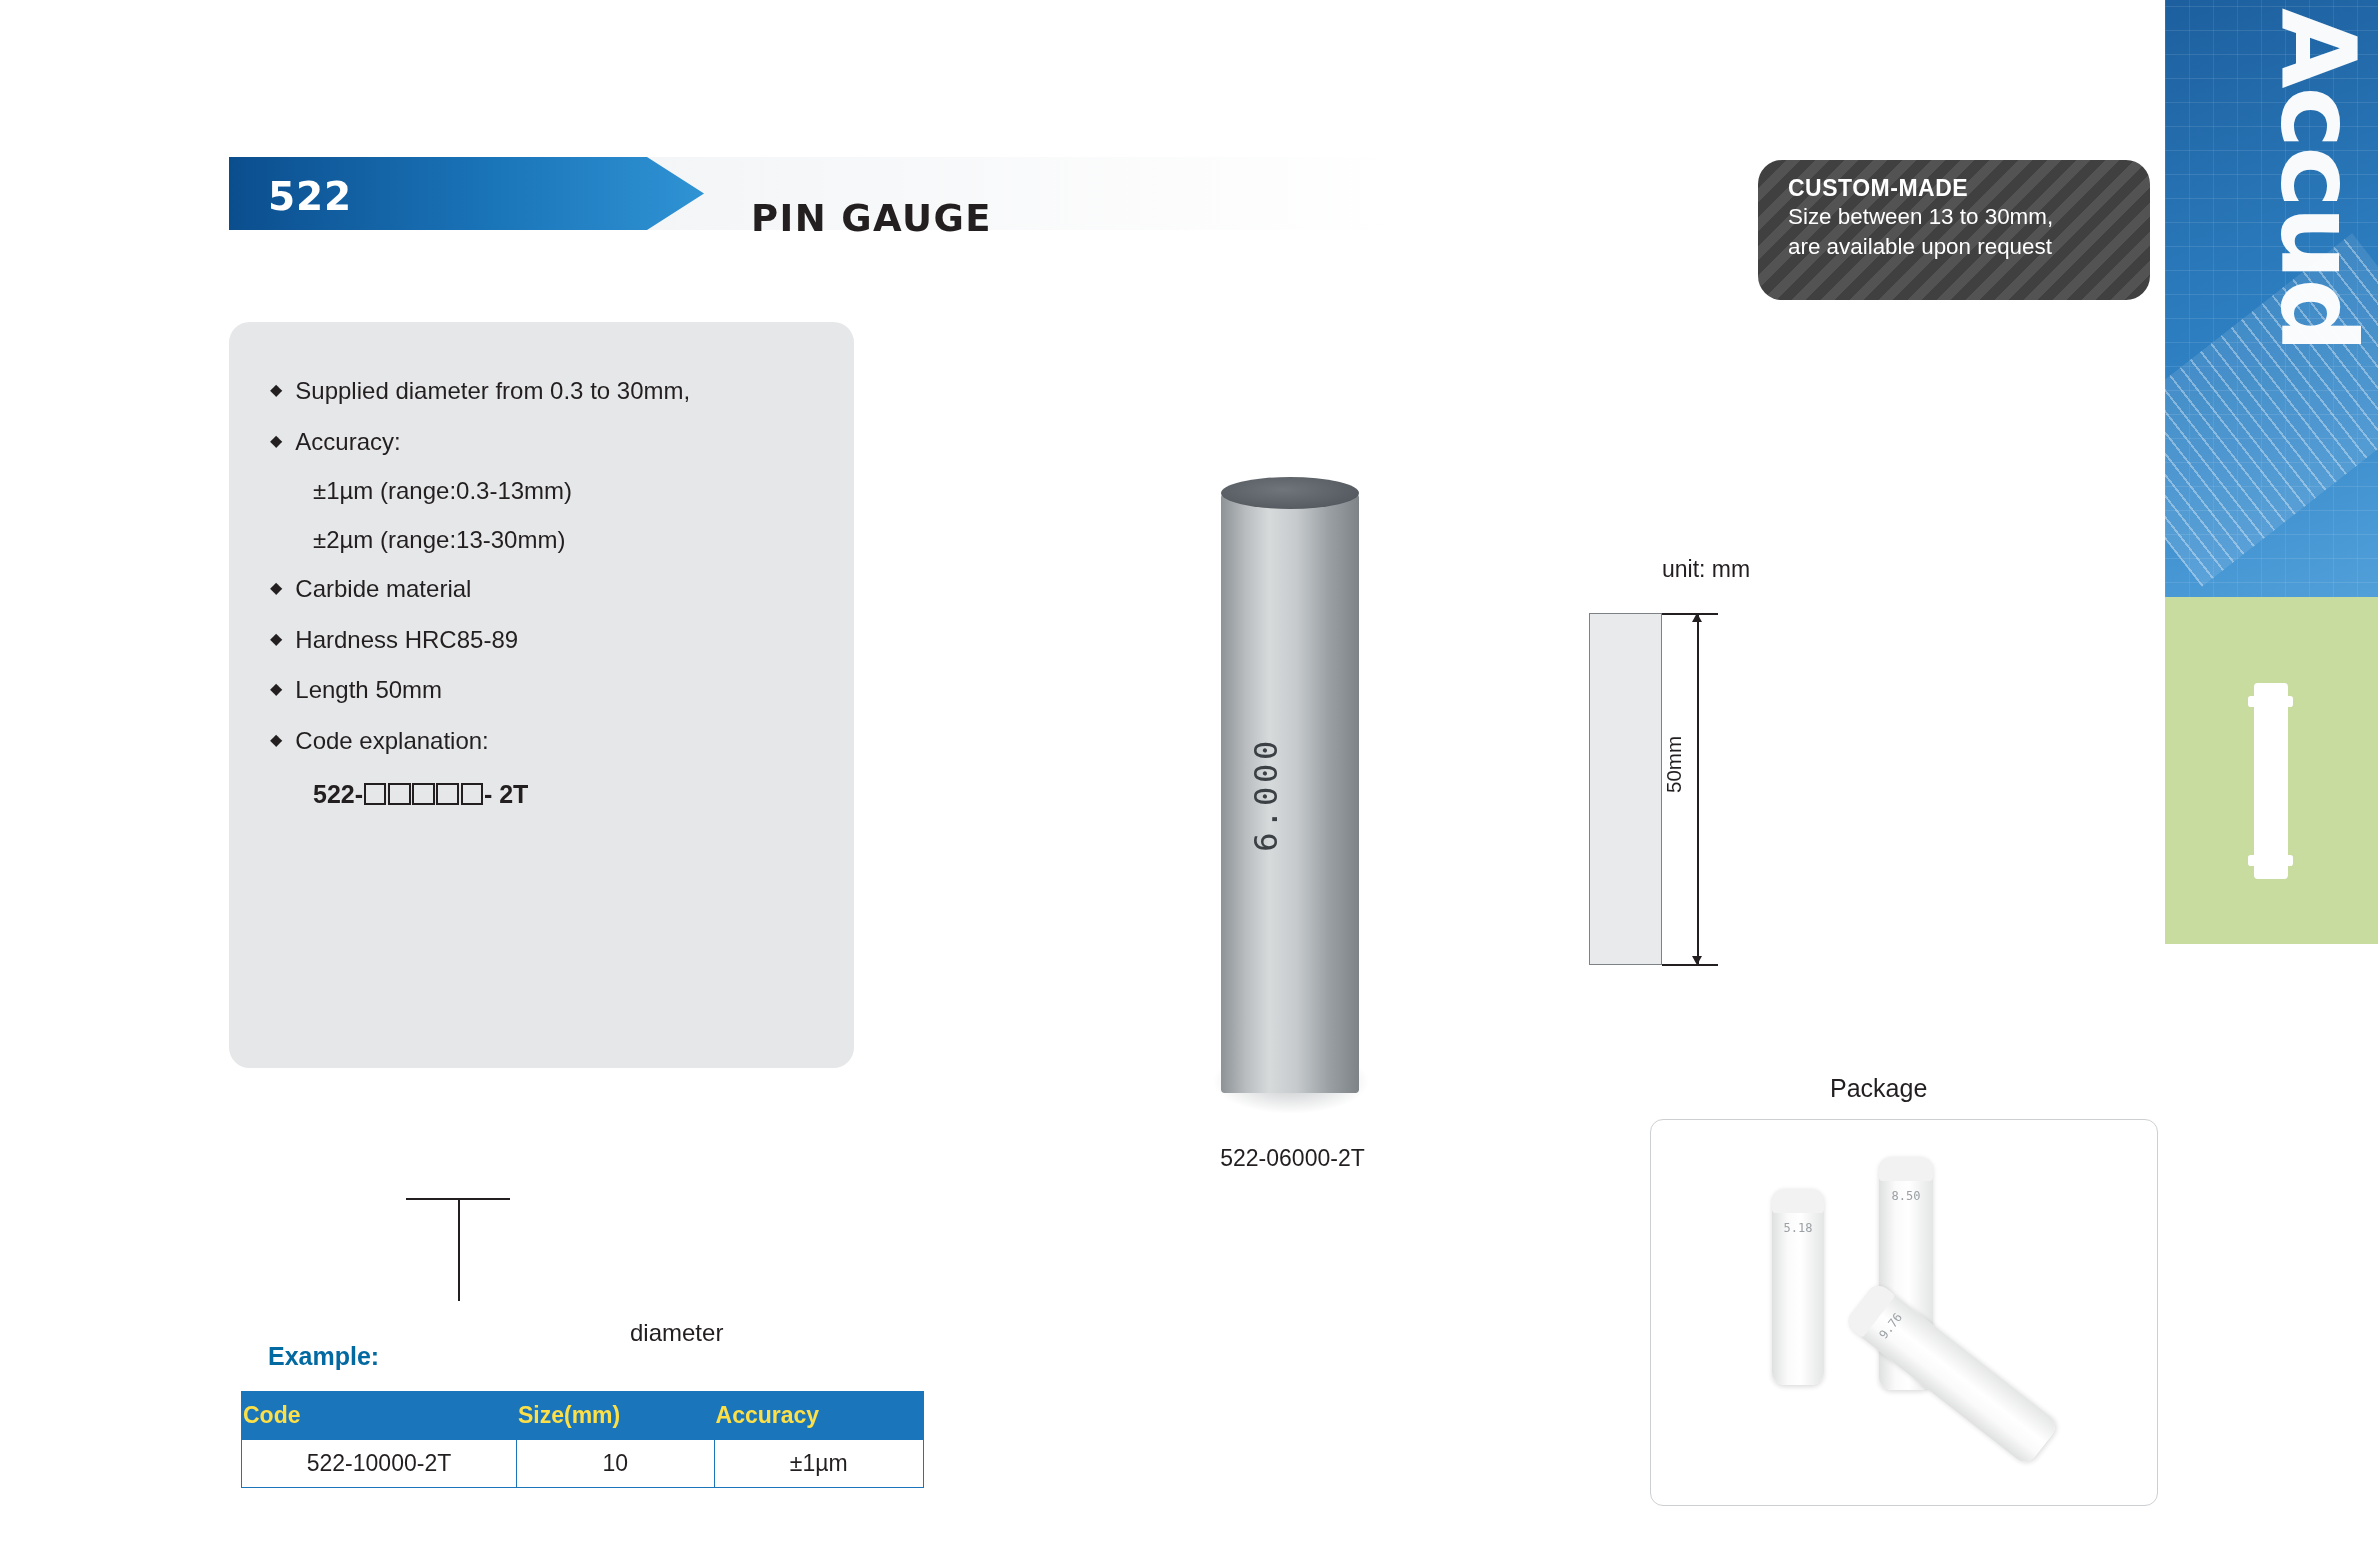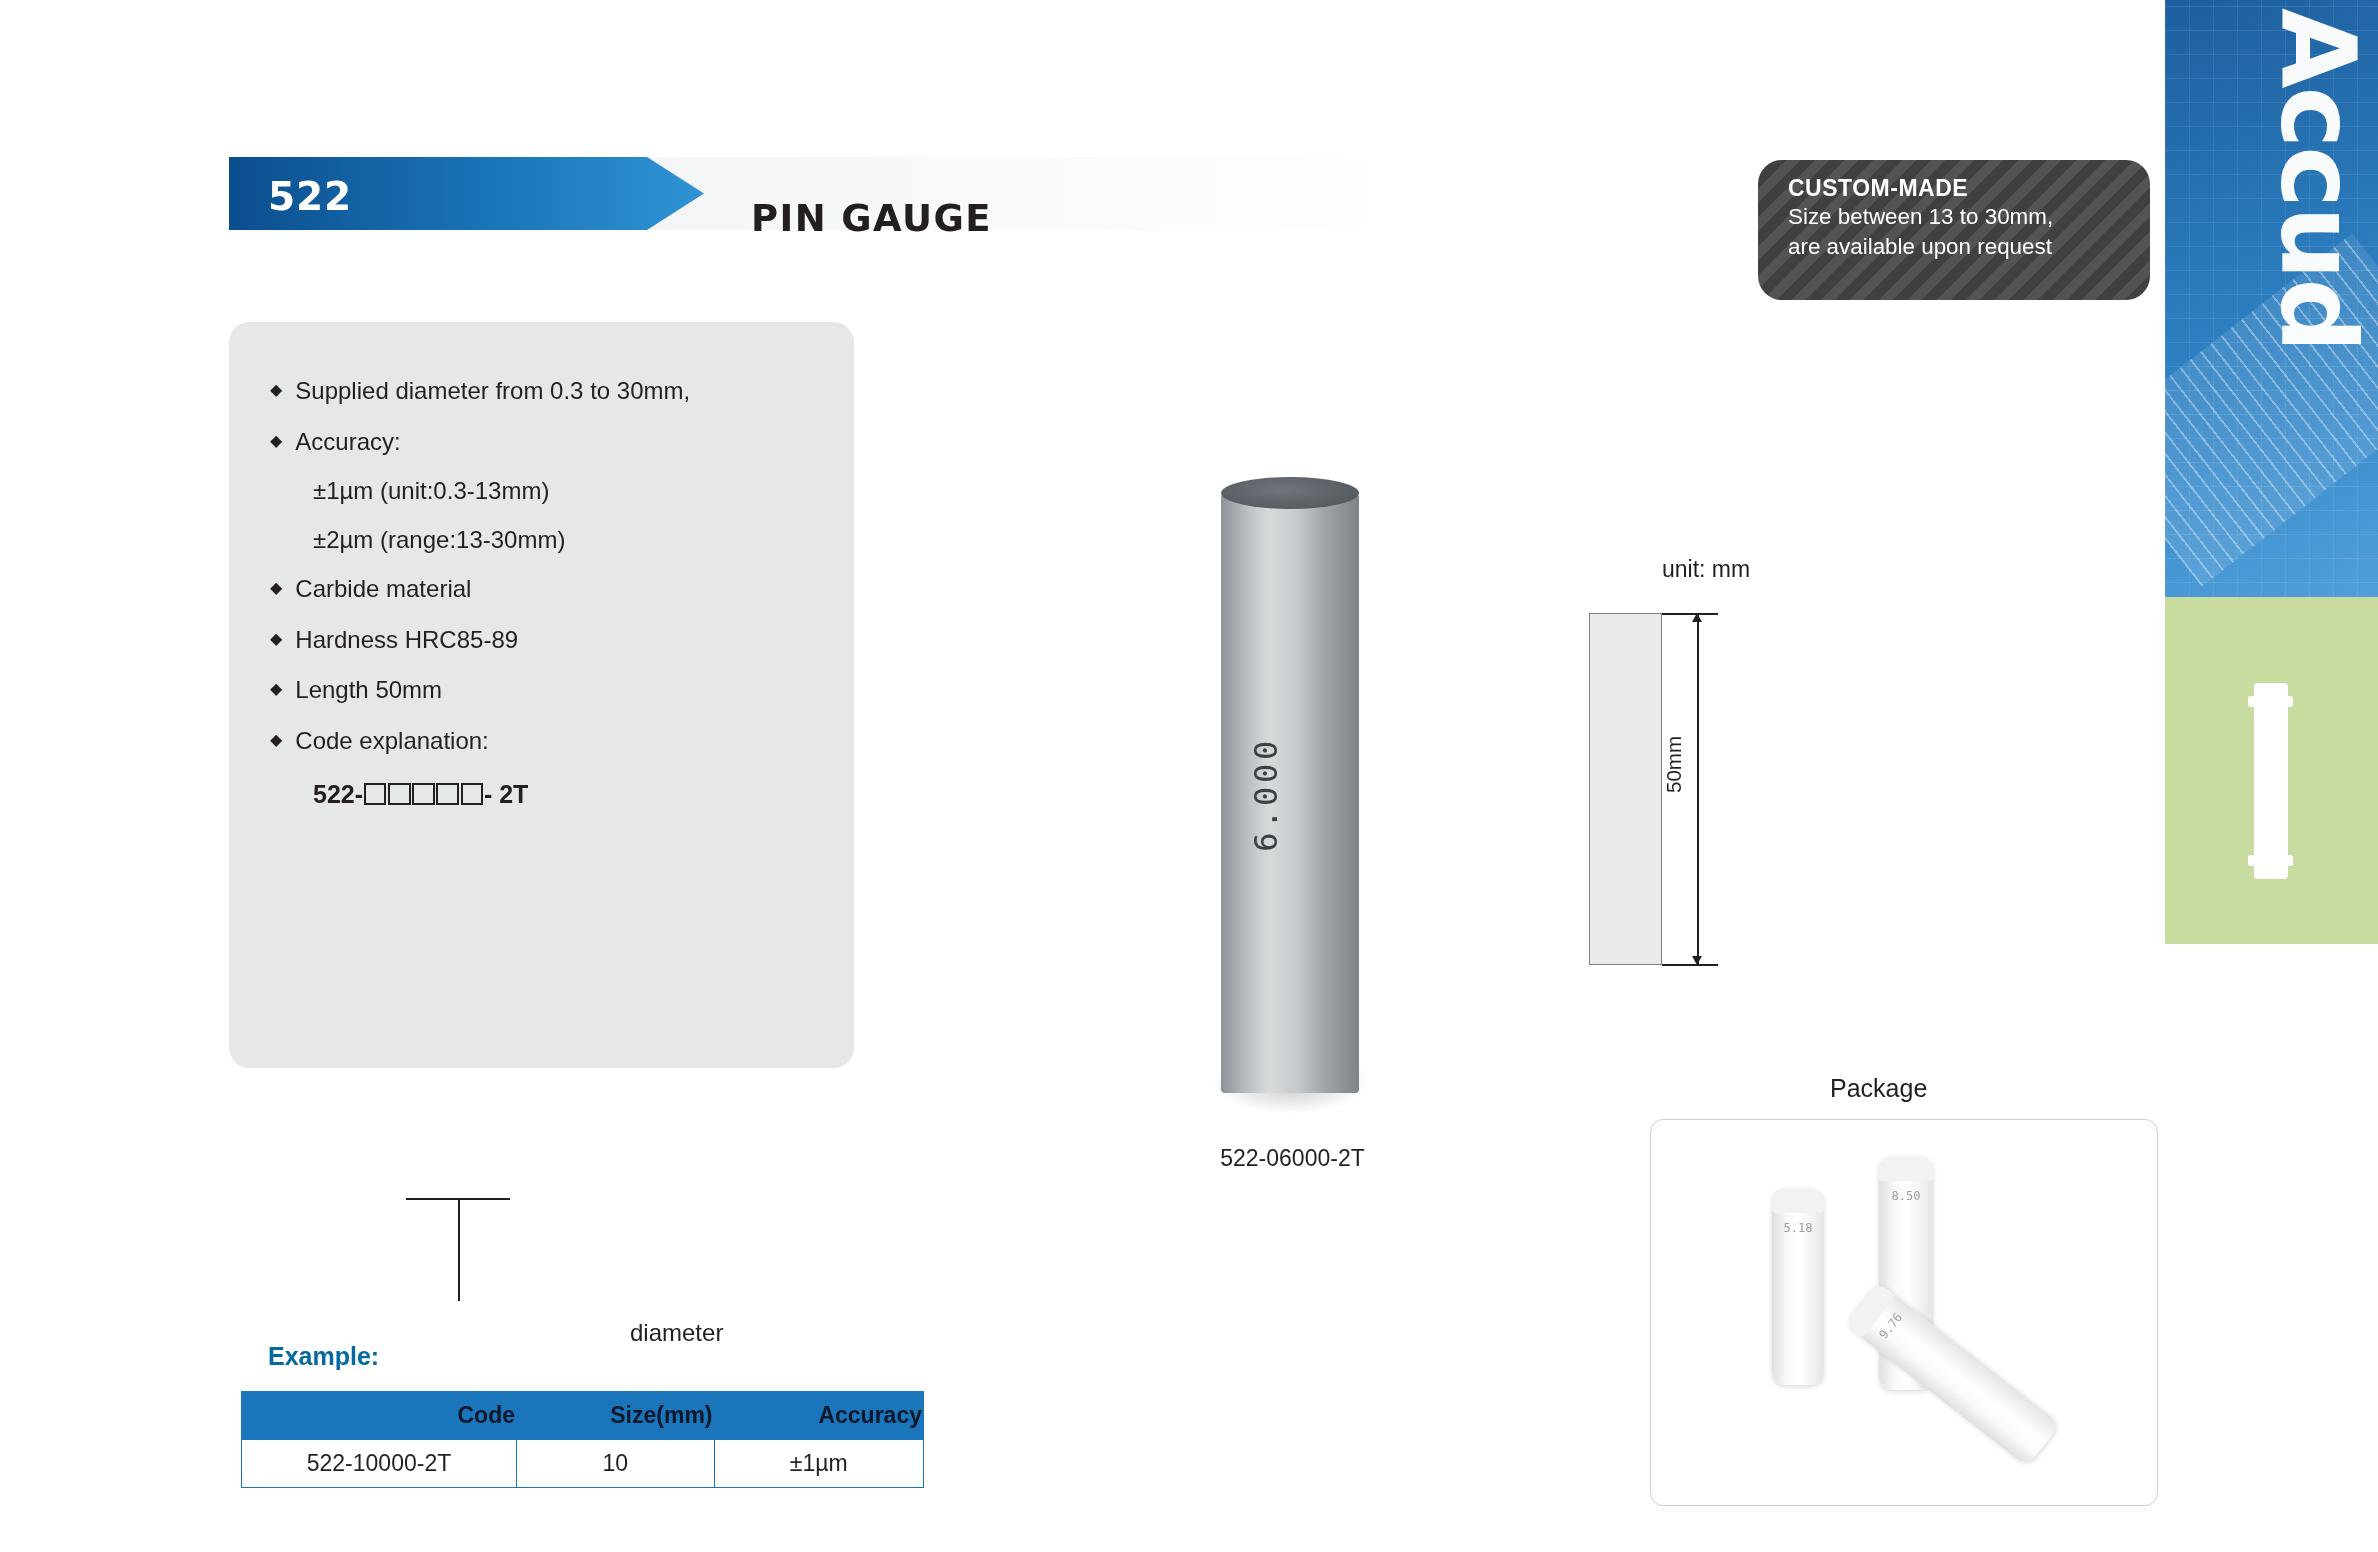--- a/index.html
+++ b/index.html
@@ -176,21 +176,21 @@
   .pkg2 { left: 228px; top: 37px; width: 54px; height: 233px; }
   .pkg3 { left: 182px; top: 182px; width: 54px; height: 233px; transform: rotate(-52deg); transform-origin: 50% 0%; }
 
   
   .example-label { position:absolute; left: 268px; top: 1342px; font-size: 25px; font-weight:700; color:#0369a1; }
   .ex-table {
     position:absolute; left: 241px; top: 1391px; width: 683px;
     border-collapse: collapse; font-size: 23px;
   }
   .ex-table th {
-    background:#1b75bb; color:#0f172a; font-weight:700; height: 48px; text-align:right;
+    background:#1b75bb; color:#fde047; font-weight:700; height: 48px; text-align:left;
     border:0.9px solid #1b75bb;
   }
   .ex-table td {
     height: 48px; text-align:center; color:#231f20; border:0.9px solid #1b75bb; background:#ffffff;
   }
   .ex-table td.code { font-weight:400; }
 </style>
 </head>
 <body>
 
@@ -223,21 +223,21 @@
 
     <div class="feat">
       <span class="dmd">◆</span>
       <span>Supplied diameter from 0.3 to 30mm,</span>
     </div>
 
     <div class="feat">
       <span class="dmd">◆</span>
       <span>Accuracy:</span>
     </div>
-    <div class="sub">±1µm (unit:0.3-13mm)</div>
+    <div class="sub">±1µm (range:0.3-13mm)</div>
     <div class="sub">±2µm (range:13-30mm)</div>
 
     <div class="feat">
       <span class="dmd">◆</span>
       <span>Carbide material</span>
     </div>
 
     <div class="feat">
       <span class="dmd">◆</span>
       <span>Hardness HRC85-89</span>

